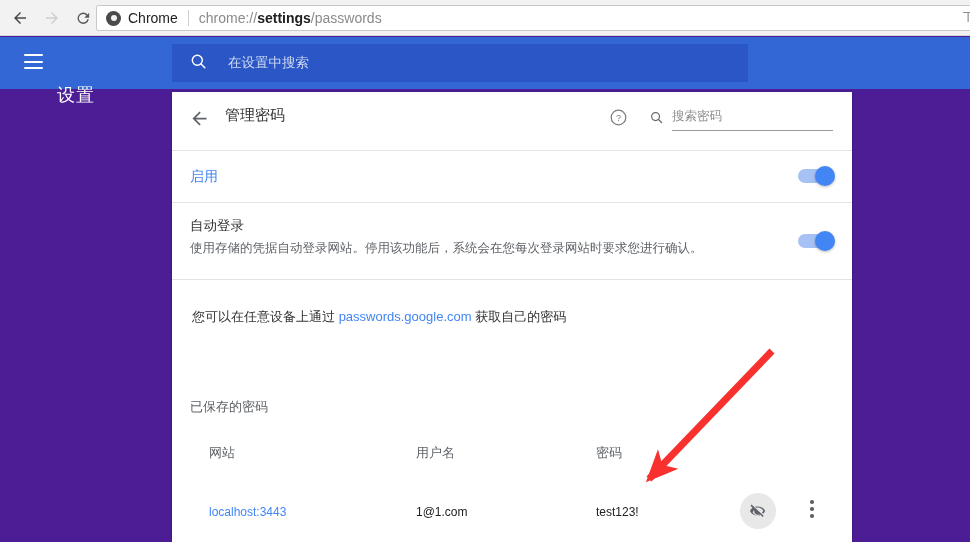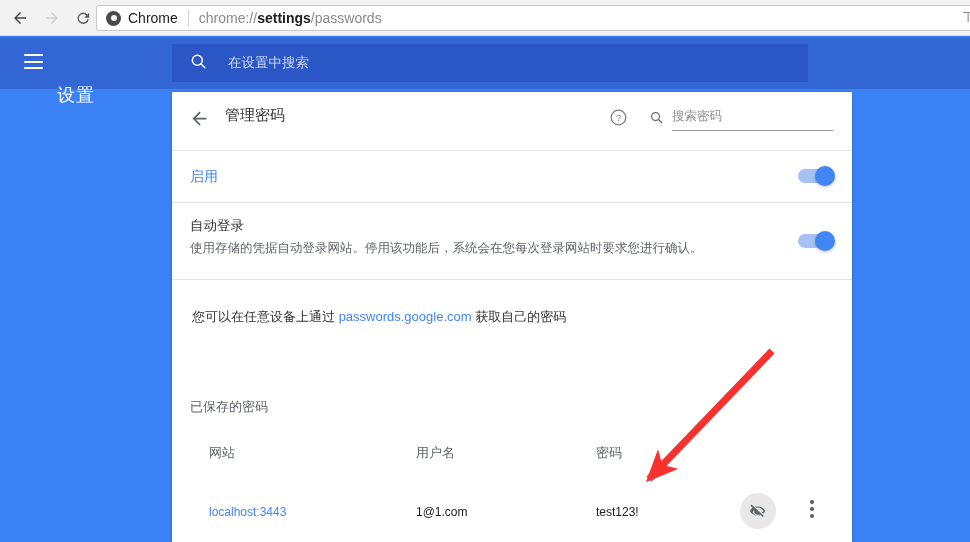--- a/index.html
+++ b/index.html
@@ -11,21 +11,21 @@
     height: 542px;
     overflow: hidden;
     font-family: "Liberation Sans", "DejaVu Sans", sans-serif;
     background: #ffffff;
     -webkit-font-smoothing: antialiased;
   }
   .screen {
     position: relative;
     width: 970px;
     height: 542px;
-    background: #3b82f6;
+    background: #4c1d95;
     overflow: hidden;
   }
 
   
   .toolbar {
     position: absolute;
     left: 0; top: 0;
     width: 970px; height: 36px;
     background: #f2f2f2;
     border-bottom: 1px solid #d6d6d6;
@@ -117,21 +117,21 @@
     position: absolute;
     left: 57px; top: 14px;
     font-size: 18px;
     color: #ffffff;
     letter-spacing: 1px;
     margin-top: 32px;
   }
   .settings-search {
     position: absolute;
     left: 172px; top: 44px;
-    width: 636px; height: 38px;
+    width: 576px; height: 38px;
     background: #2a56c6;
     display: flex;
     align-items: center;
   }
   .settings-search .s-icon {
     margin-left: 17px;
     flex: 0 0 auto;
   }
   .settings-search .s-ph {
     margin-left: 20px;

